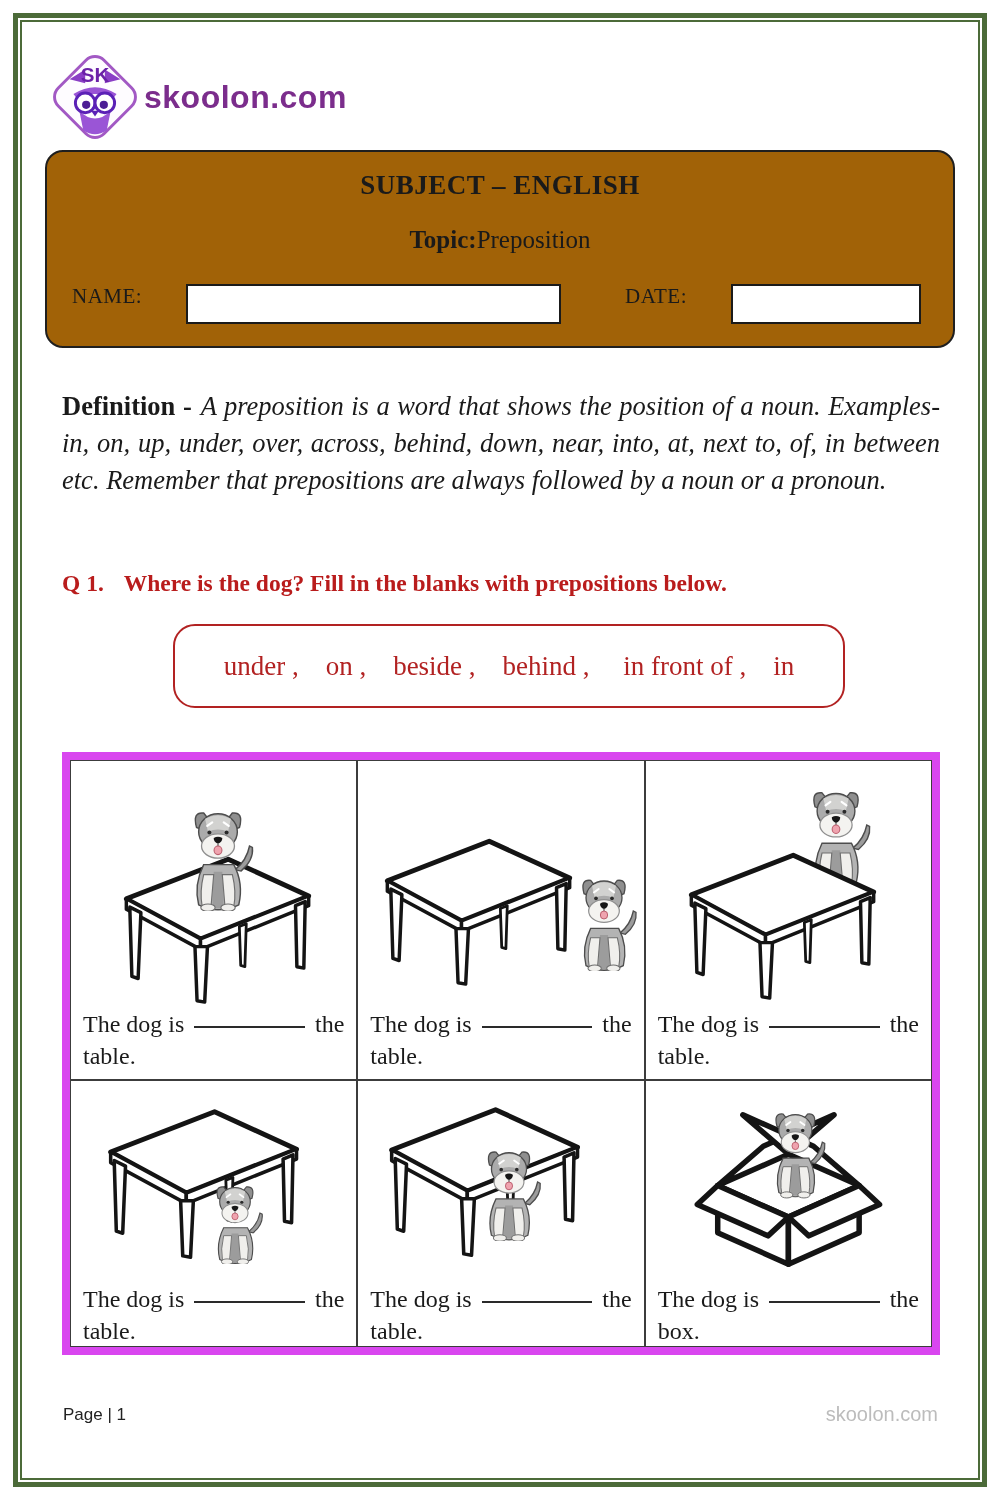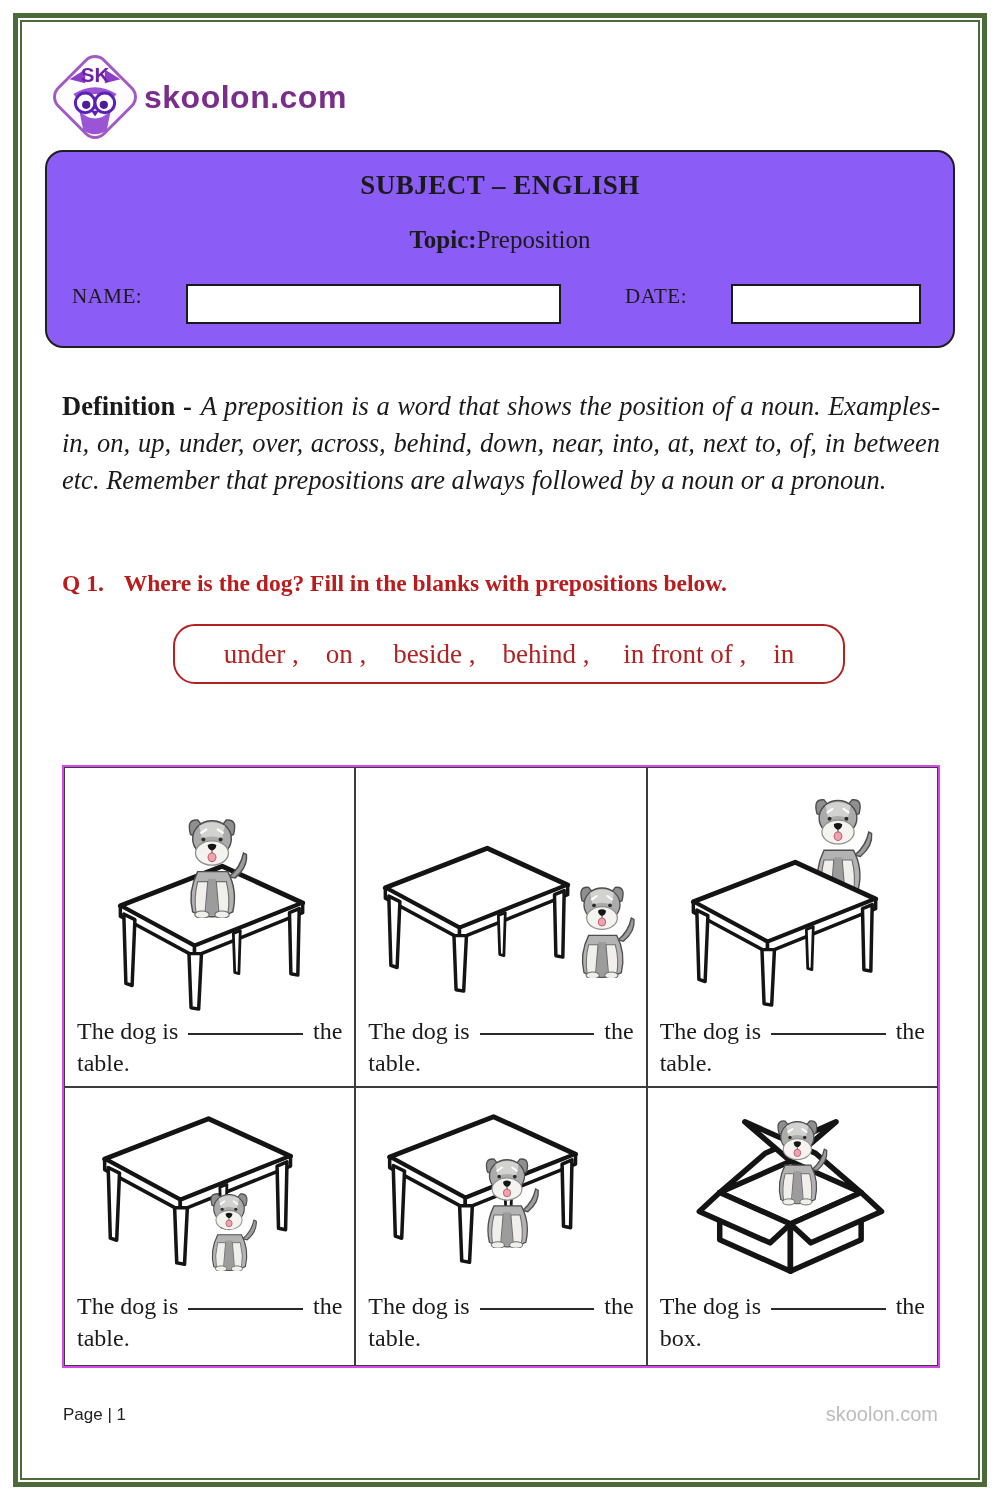--- a/index.html
+++ b/index.html
@@ -8,21 +8,21 @@
   
   .frame-outer{position:absolute;inset:13px;border:5px solid #4c6b39;pointer-events:none;}
   .frame-inner{position:absolute;inset:2px;border:2px solid #4c6b39;}
   
   .logo{position:absolute;left:46px;top:48px;display:flex;align-items:center;gap:0;}
   .logo svg{width:98px;height:98px;}
   .logo-text{font-family:"Liberation Sans", sans-serif;font-weight:600;font-size:32px;
              color:#7b2d8c;letter-spacing:0.5px;}
   
   .header-box{position:absolute;left:45px;top:150px;width:910px;height:198px;
-              border:2px solid #1f1f1f;border-radius:18px;background:#8b5cf6;box-sizing:border-box;}
+              border:2px solid #1f1f1f;border-radius:18px;background:#a16207;box-sizing:border-box;}
   .subject{position:absolute;top:18px;left:0;right:0;text-align:center;
            font-size:27px;font-weight:700;letter-spacing:0.5px;}
   .topic{position:absolute;top:74px;left:0;right:0;text-align:center;font-size:25px;}
   .topic .t-label{font-weight:700;}
   .topic .t-value{text-underline-offset:4px;}
   .name-row{position:absolute;left:25px;right:32px;bottom:22px;display:flex;align-items:flex-start;gap:32px;}
   .field-label{font-size:21px;letter-spacing:0.5px;}
   .fill-box{border:2px solid #1a1a1a;background:#fff;height:40px;box-sizing:border-box;
             font-family:"Liberation Serif", serif;font-size:20px;padding:0 8px;outline:none;}
   .name-box{width:400px;margin-left:12px;}
@@ -30,28 +30,28 @@
   .spacer{flex:1;}
   
   .definition{position:absolute;left:62px;top:388px;width:878px;font-size:26.5px;
               line-height:37px;text-align:justify;}
   .def-label{font-weight:700;margin-right:9px;}
   .def-body{font-style:italic;}
   
   .question{position:absolute;left:62px;top:570px;color:#b91c1c;font-weight:700;font-size:23.5px;}
   .q-num{margin-right:20px;}
   
-  .word-bank{position:absolute;left:173px;top:624px;width:672px;height:60px;box-sizing:border-box;
+  .word-bank{position:absolute;left:173px;top:624px;width:672px;height:84px;box-sizing:border-box;
              border:2.5px solid #b22222;border-radius:22px;display:flex;align-items:center;
              justify-content:center;}
   .word-bank-text{color:#b22222;font-size:27px;white-space:pre;}
   
   .grid{position:absolute;left:62px;top:752px;width:878px;height:603px;box-sizing:border-box;
         display:grid;grid-template-columns:1fr 1fr 1fr;grid-template-rows:320px 1fr;
-        border:2px solid #d946ef;margin-top:13px;}
+        border:8px solid #d946ef;}
   .cell{border:1px solid #3c3c3c;box-sizing:border-box;overflow:hidden;position:relative;}
   .scene{position:relative;height:243px;}
   .row2 .scene{height:198px;}
   .art{position:absolute;}
   .caption{padding:2px 12px 0 12px;font-size:24px;line-height:32px;}
   .cap-line1{display:flex;align-items:baseline;}
   .cap-blank{flex:1;margin:0 10px;border-bottom:2px solid #2a2a2a;height:1em;
              transform:translateY(-4px);}
   
   .footer-page{position:absolute;left:63px;top:1405px;font-family:"Liberation Sans", sans-serif;

